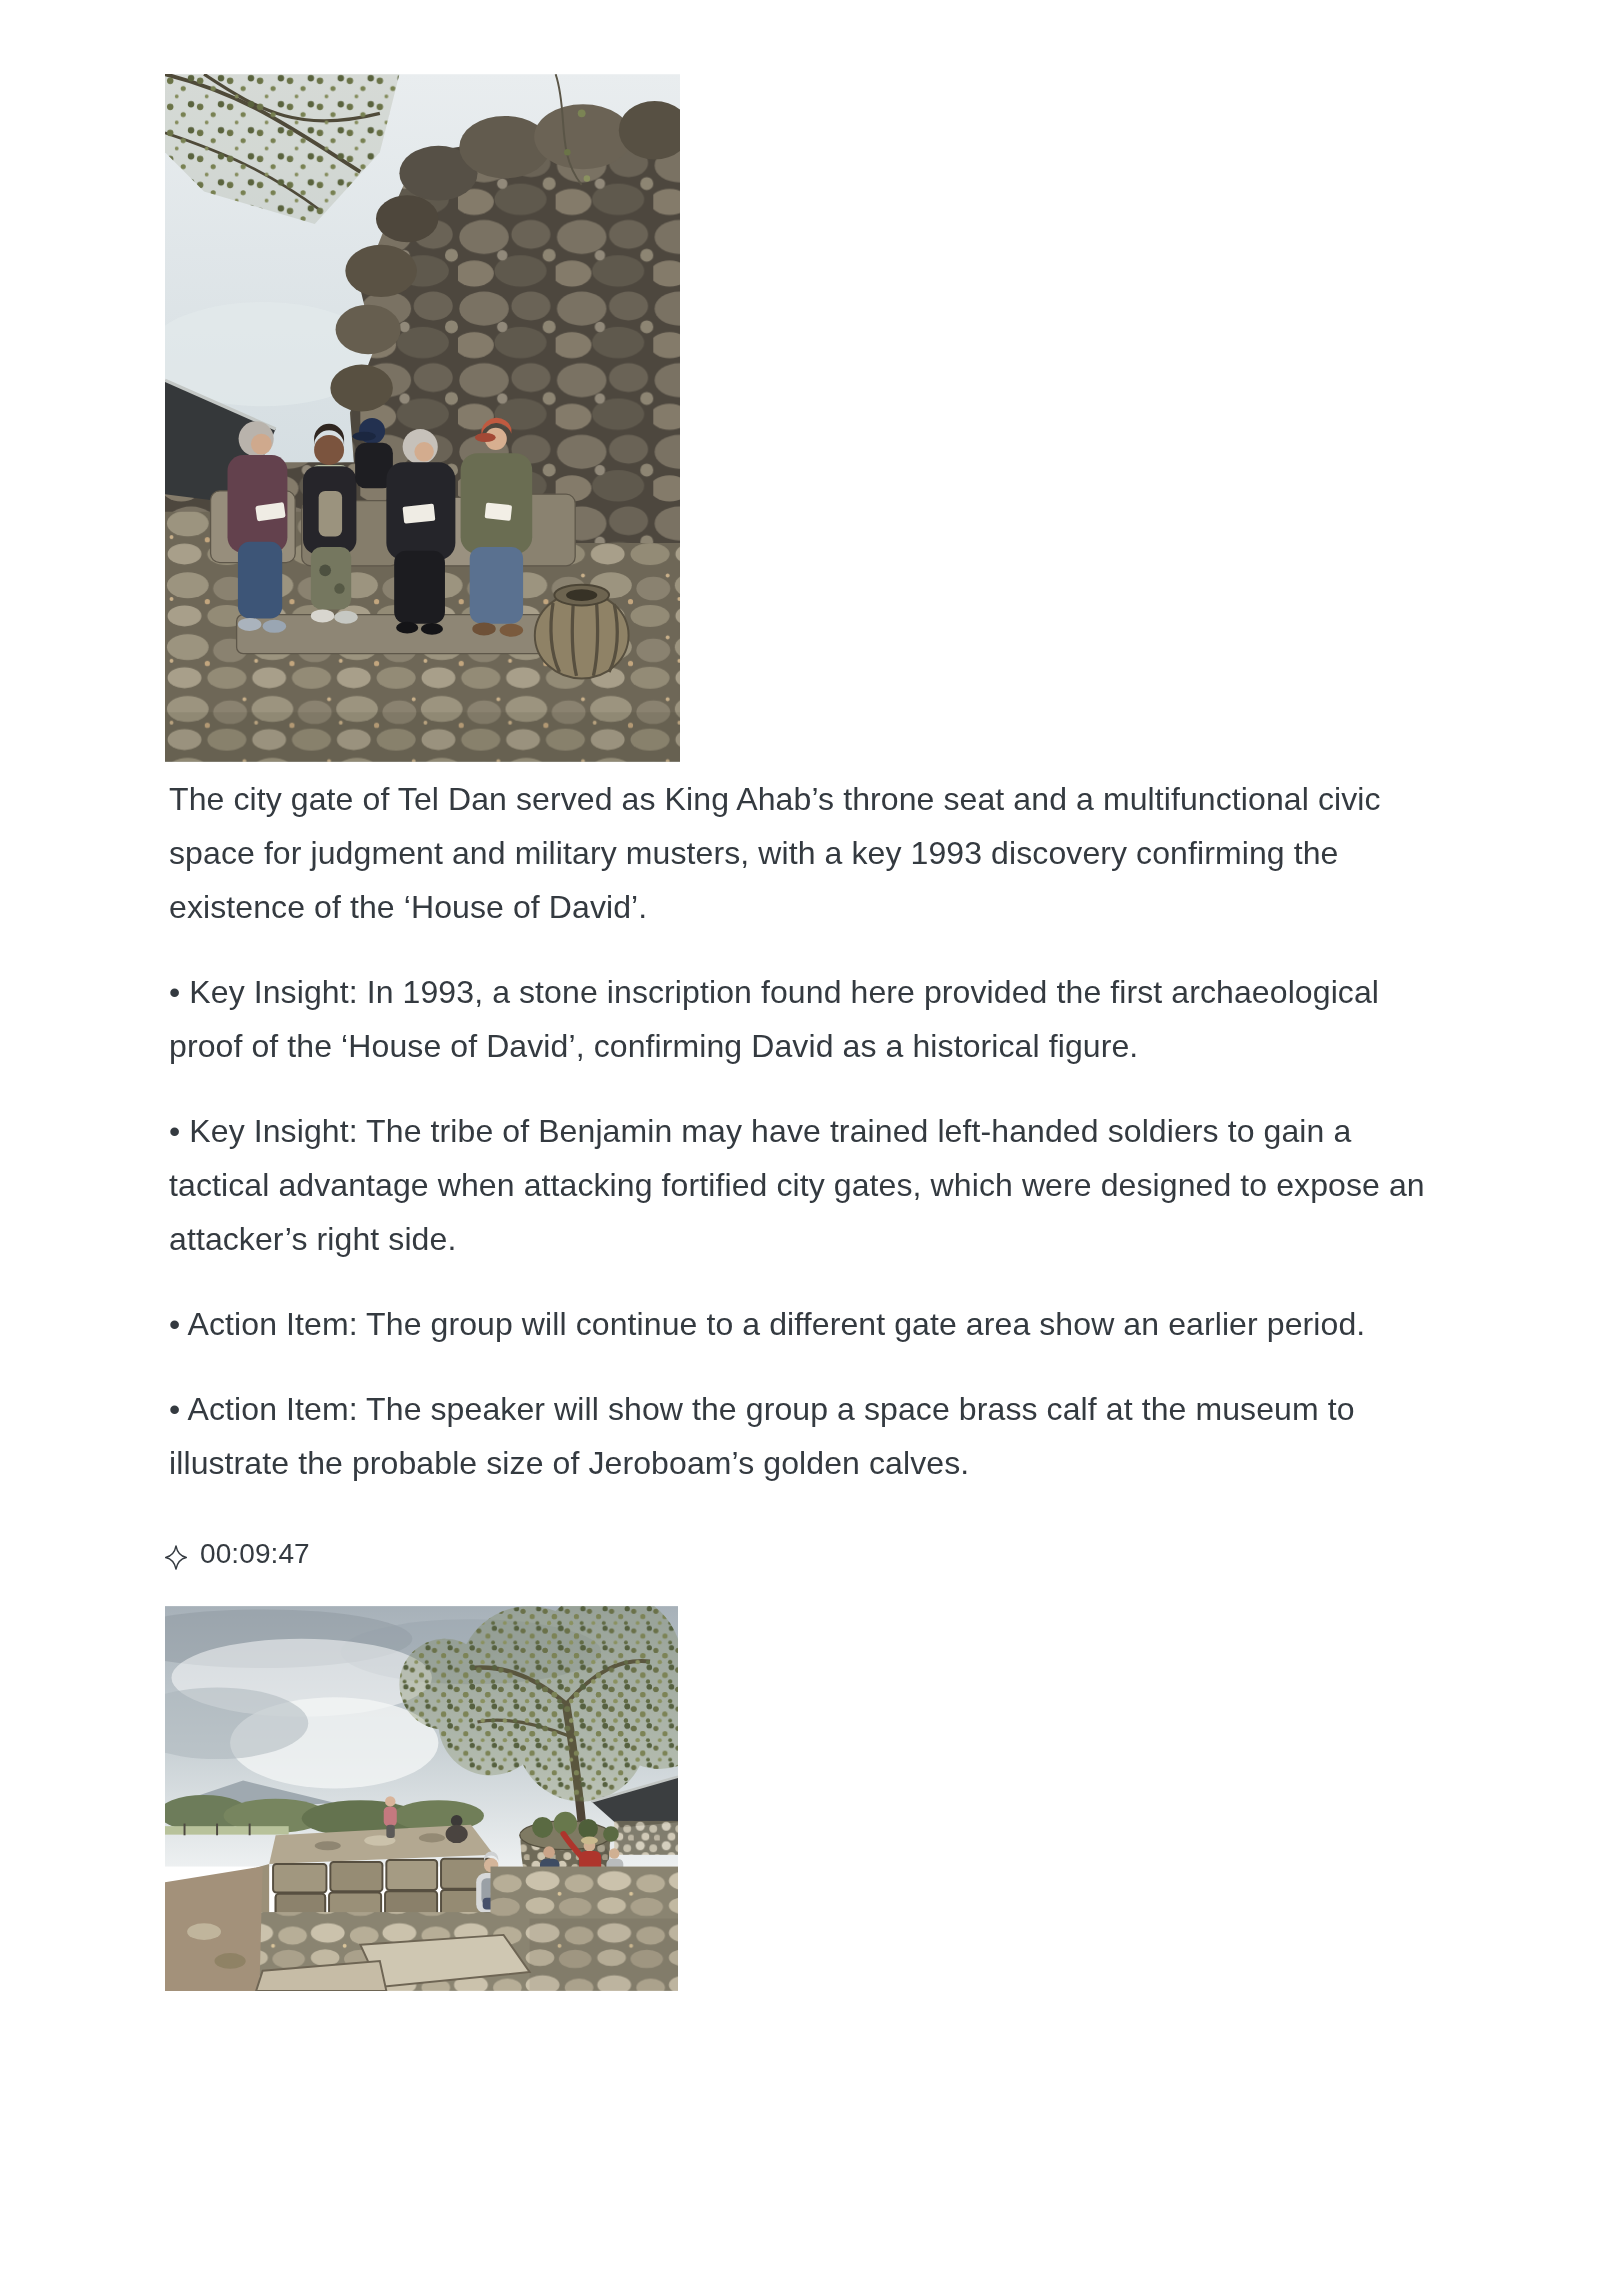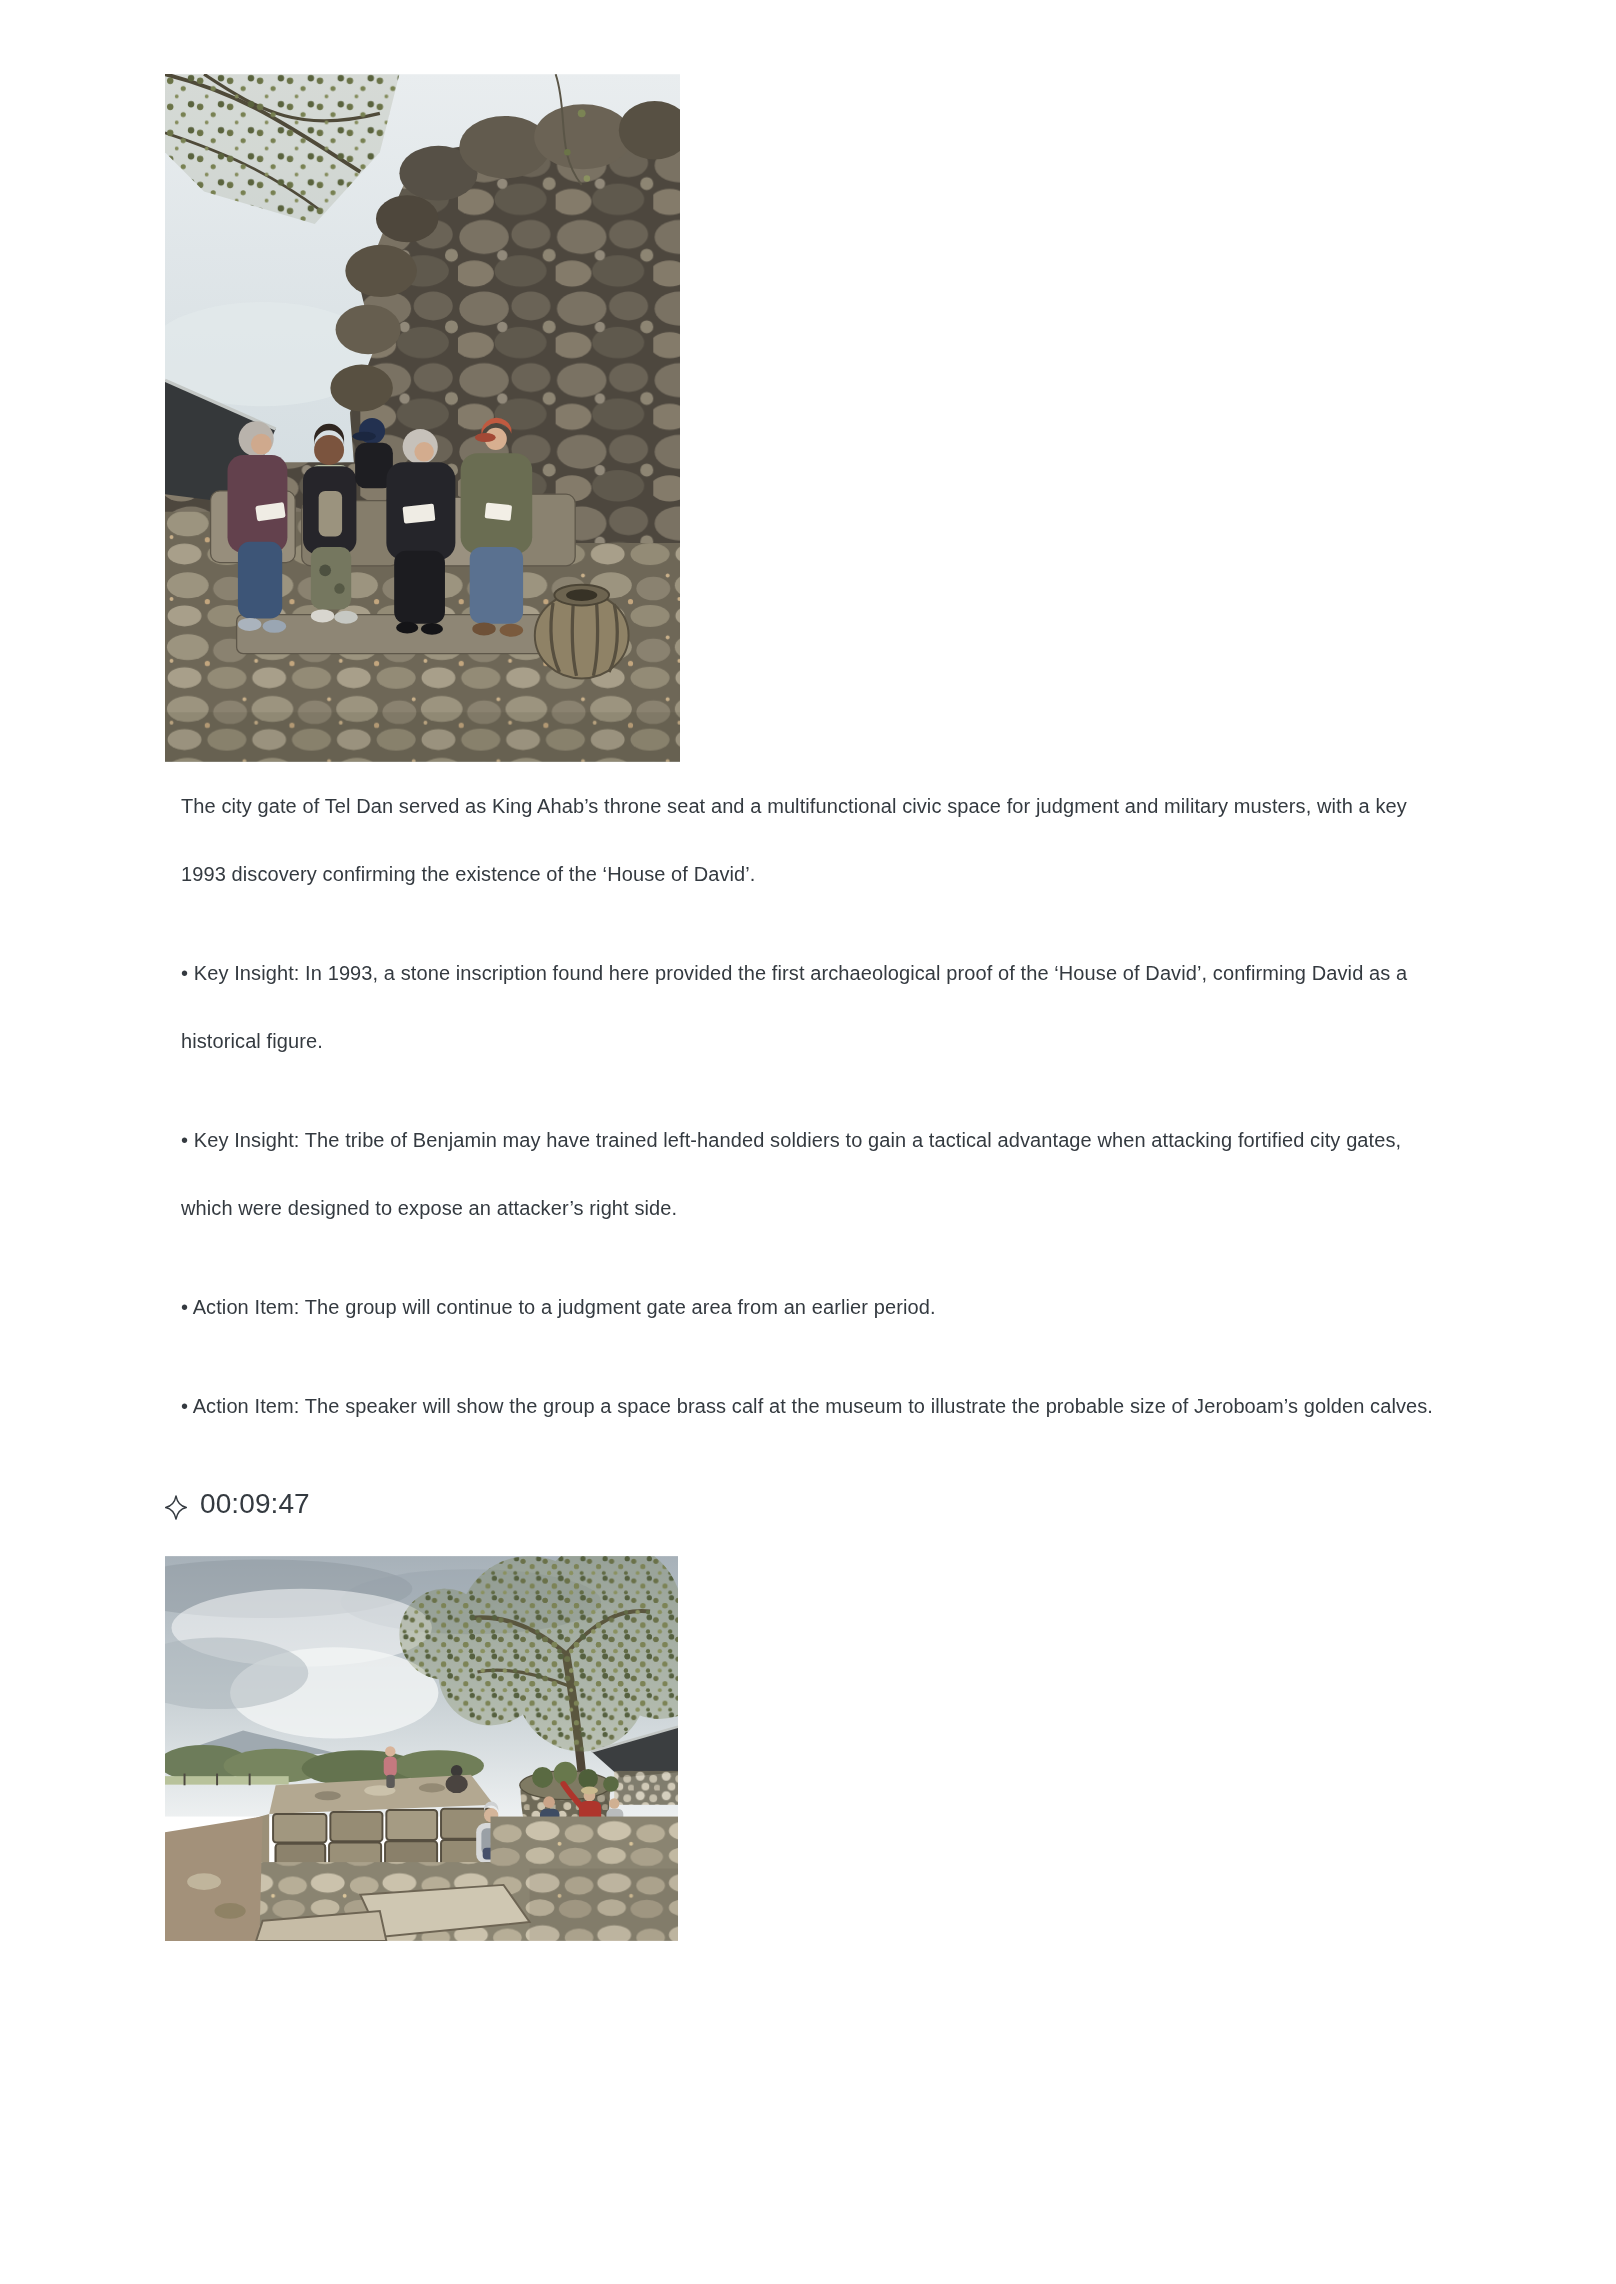--- a/index.html
+++ b/index.html
@@ -22,23 +22,23 @@
     width:515px;height:688px;
     margin:0 0 10.4px 0;
     line-height:0;
   }
   .photo-bottom{
     width:513px;height:385px;
     margin:36px 0 0 0;
     line-height:0;
   }
   p.para{
-    margin:0 0 31px 16px;
-    font-size:20px;
-    line-height:68px;
+    margin:0 0 31px 4px;
+    font-size:32px;
+    line-height:54px;
     letter-spacing:0.1px;
     color:var(--ink);
   }
   .timestamp{
     display:flex;
     align-items:flex-end;
     gap:13px;
     height:49px;
     font-size:28px;
     letter-spacing:0.1px;
@@ -196,21 +196,21 @@
           <ellipse cx="640" cy="800" rx="42" ry="16" fill="#6d6450" stroke="#4c4536" stroke-width="3"></ellipse>
           <ellipse cx="640" cy="800" rx="24" ry="9" fill="#373226"></ellipse>
         </g>
       </svg>
     </figure>
 
     <p class="para">The city gate of Tel Dan served as King Ahab’s throne seat and a multifunctional civic space for judgment and military musters, with a key 1993 discovery confirming the existence of the ‘House of David’.</p>
 
     <p class="para">• Key Insight: In 1993, a stone inscription found here provided the first archaeological proof of the ‘House of David’, confirming David as a historical figure.</p>
     <p class="para">• Key Insight: The tribe of Benjamin may have trained left-handed soldiers to gain a tactical advantage when attacking fortified city gates, which were designed to expose an attacker’s right side.</p>
-    <p class="para">• Action Item: The group will continue to a judgment gate area from an earlier period.</p>
+    <p class="para">• Action Item: The group will continue to a different gate area show an earlier period.</p>
     <p class="para">• Action Item: The speaker will show the group a space brass calf at the museum to illustrate the probable size of Jeroboam’s golden calves.</p>
 
     <div class="timestamp">
       <span class="spark">
         <svg width="22" height="25" viewBox="0 0 34 38" xmlns="http://www.w3.org/2000/svg">
           <path d="M17 1 C19 12 24 17 33 19 C24 21 19 26 17 37 C15 26 10 21 1 19 C10 17 15 12 17 1 Z" fill="none" stroke="#343a40" stroke-width="2.2" stroke-linejoin="round"></path>
         </svg>
       </span>
       <span class="ts-text">00:09:47</span>
     </div>

